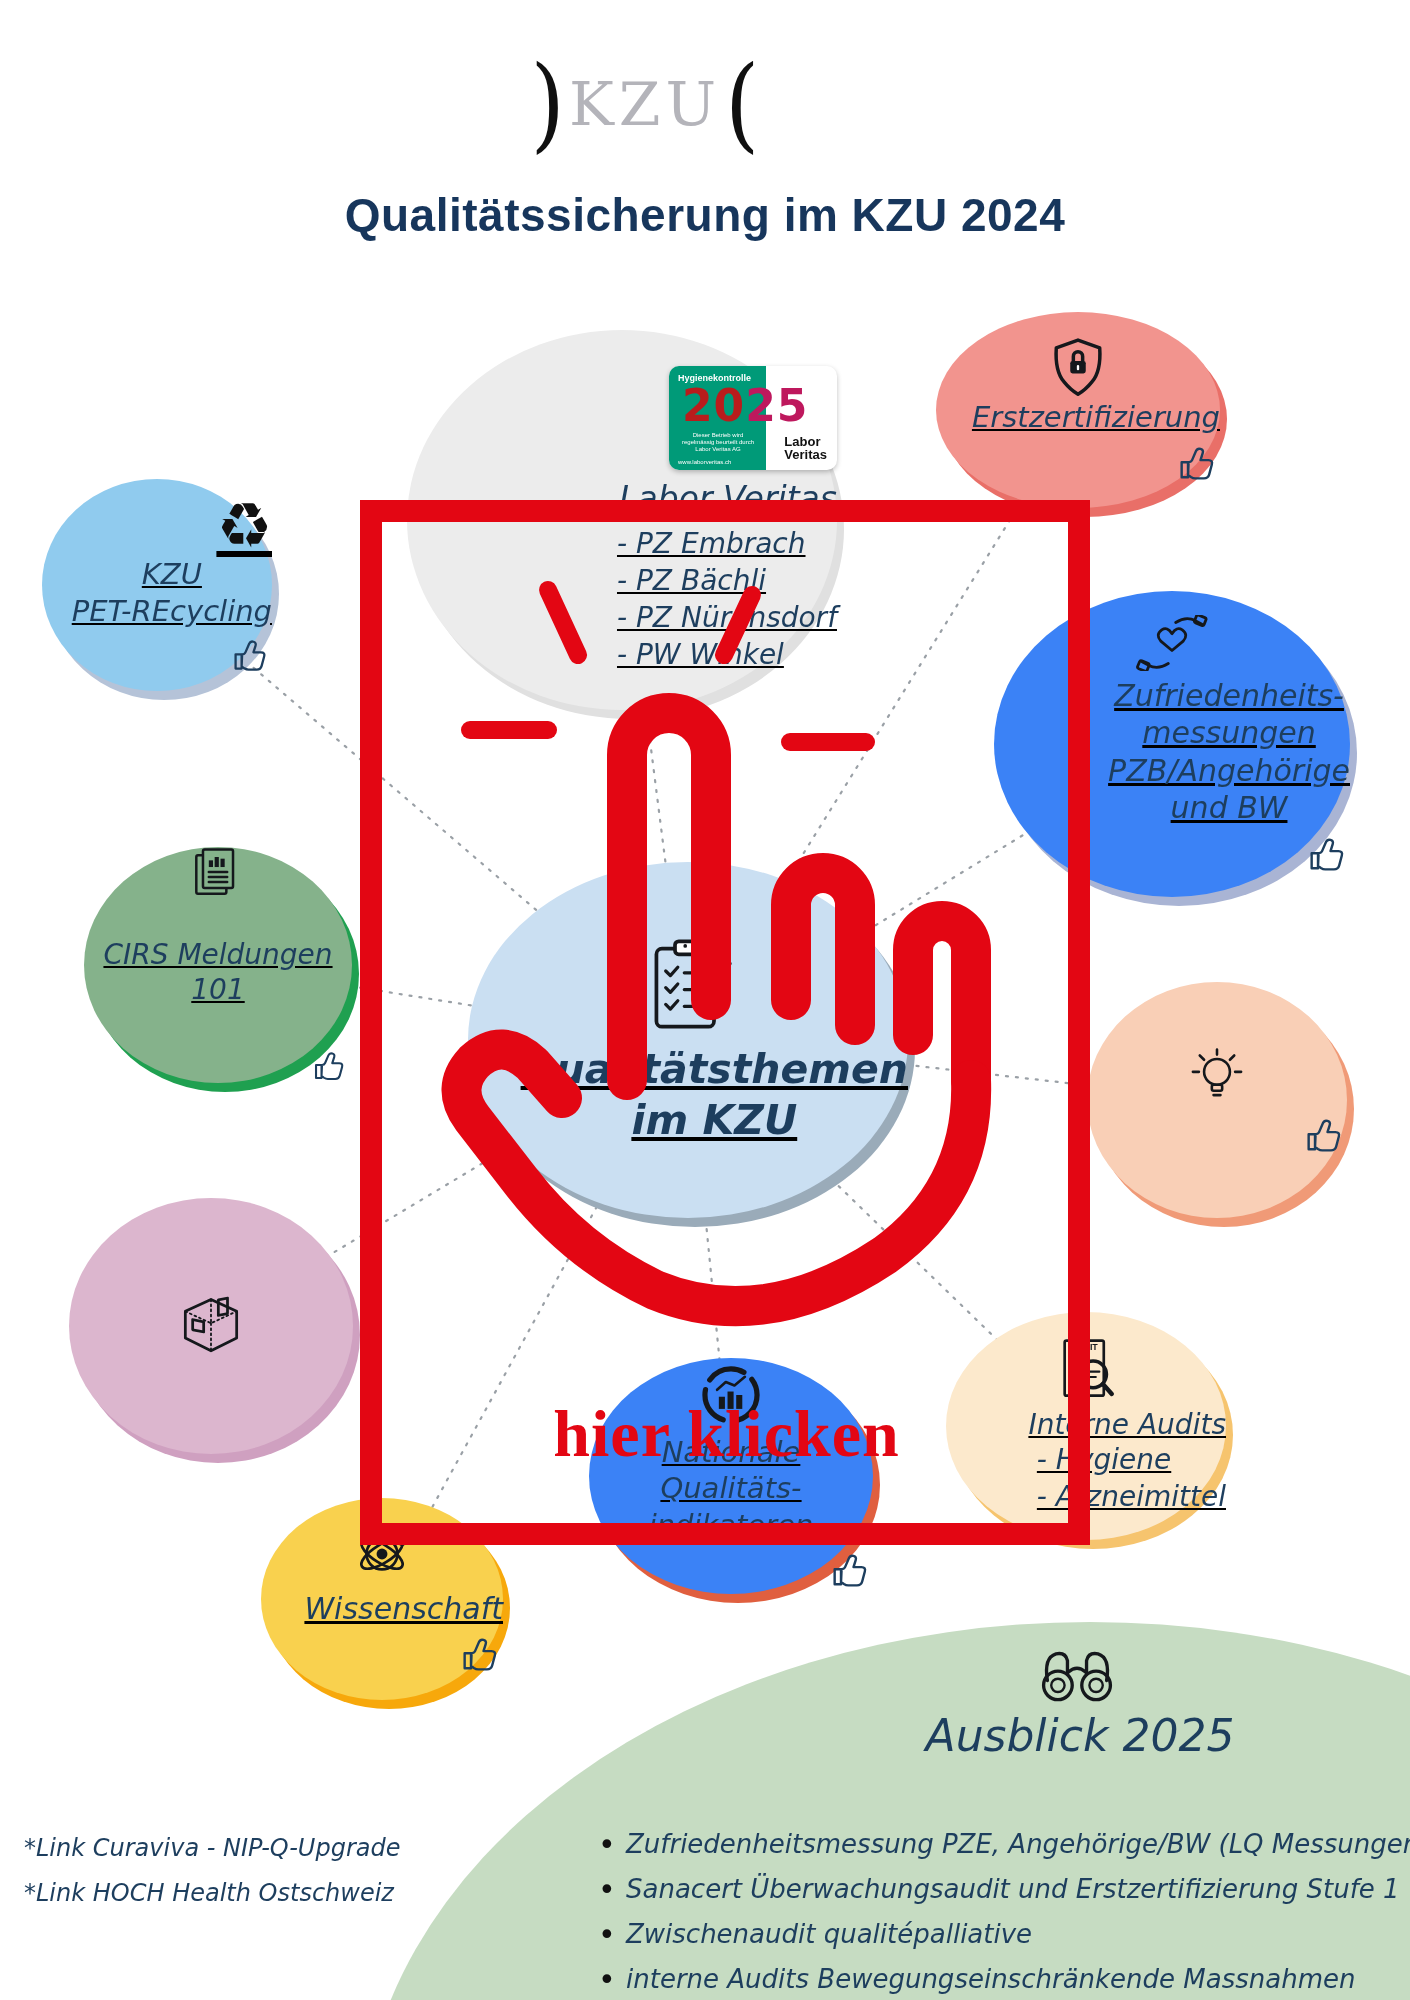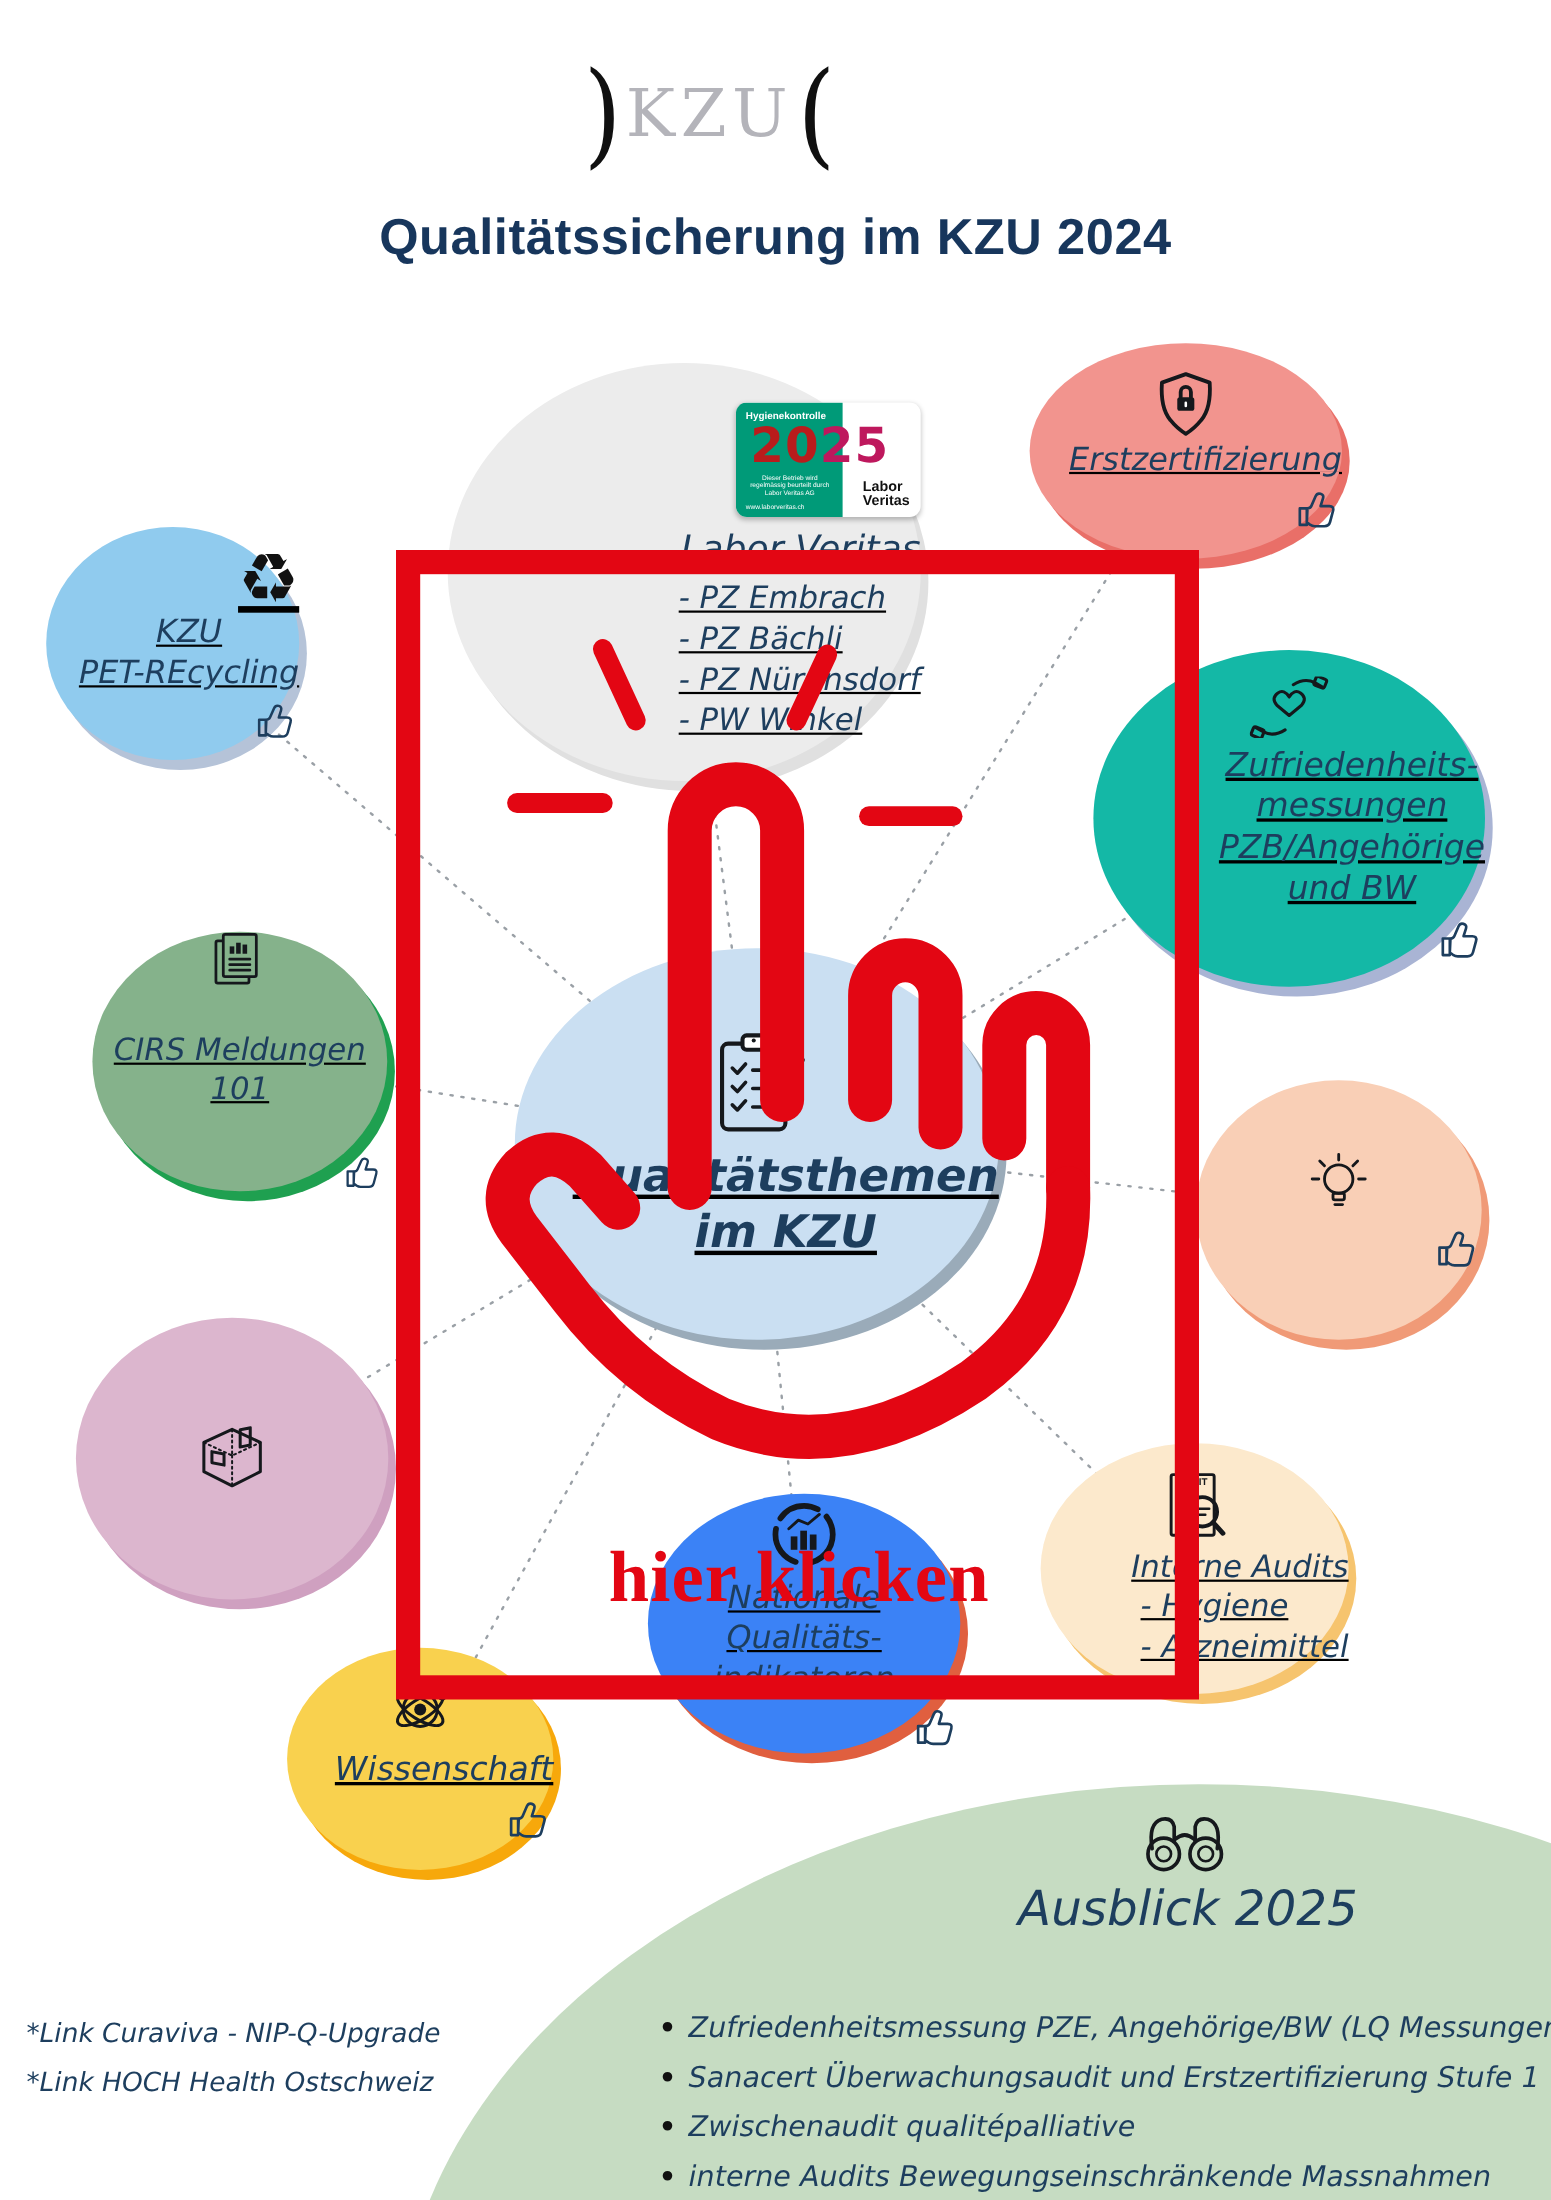--- a/index.html
+++ b/index.html
@@ -133,21 +133,21 @@
   <div class="recycle-glyph">♻</div>
   <div class="hand t29">
     <div>KZU</div>
     <div>PET-REcycling</div>
   </div>
   <svg class="thumb" width="40" height="35" viewBox="0 0 36 32">
     <path d="M3,14 h5.5 v13 h-5.5 z M8.5,25 l2.5,1.8 q1.8,1.2 3.8,1.2 h7.5 q3.6,0 4.5,-3.4 l2.3,-8.6 q1,-3.8 -2.9,-3.8 h-6.9 l1.9,-6 q0.9,-2.9 -1.9,-3.7 q-2.7,-0.8 -3.9,1.9 l-3.3,7.6 q-0.9,2 -3.1,2 z"></path>
   </svg>
 </div>
 
-<div class="bubble b-zufr" style="background: #14b8a6; box-shadow: rgb(169, 180, 212) 7px 9px 0px;">
+<div class="bubble b-zufr" style="background: #3b82f6; box-shadow: rgb(169, 180, 212) 7px 9px 0px;">
   <svg class="icon" width="72" height="56" viewBox="0 0 76 60">
     <path class="icon-stroke" stroke-width="3" d="M38,20 q-5,-8 -11,-4 q-7,5 -1,12 l12,10 l12,-10 q6,-7 -1,-12 q-6,-4 -11,4 z"></path>
     <path class="icon-stroke" stroke-width="3" d="M42,8 q11,-7 21,-2 l7,4"></path>
     <rect class="icon-stroke" stroke-width="3" x="63" y="1" width="11" height="9" rx="2" transform="rotate(22 68 5)"></rect>
     <path class="icon-stroke" stroke-width="3" d="M34,52 q-11,7 -21,2 l-7,-4"></path>
     <rect class="icon-stroke" stroke-width="3" x="2" y="50" width="11" height="9" rx="2" transform="rotate(22 7 54)"></rect>
   </svg>
   <div class="hand t30 gap6">
     <div>Zufriedenheits-</div>
     <div>messungen</div>

